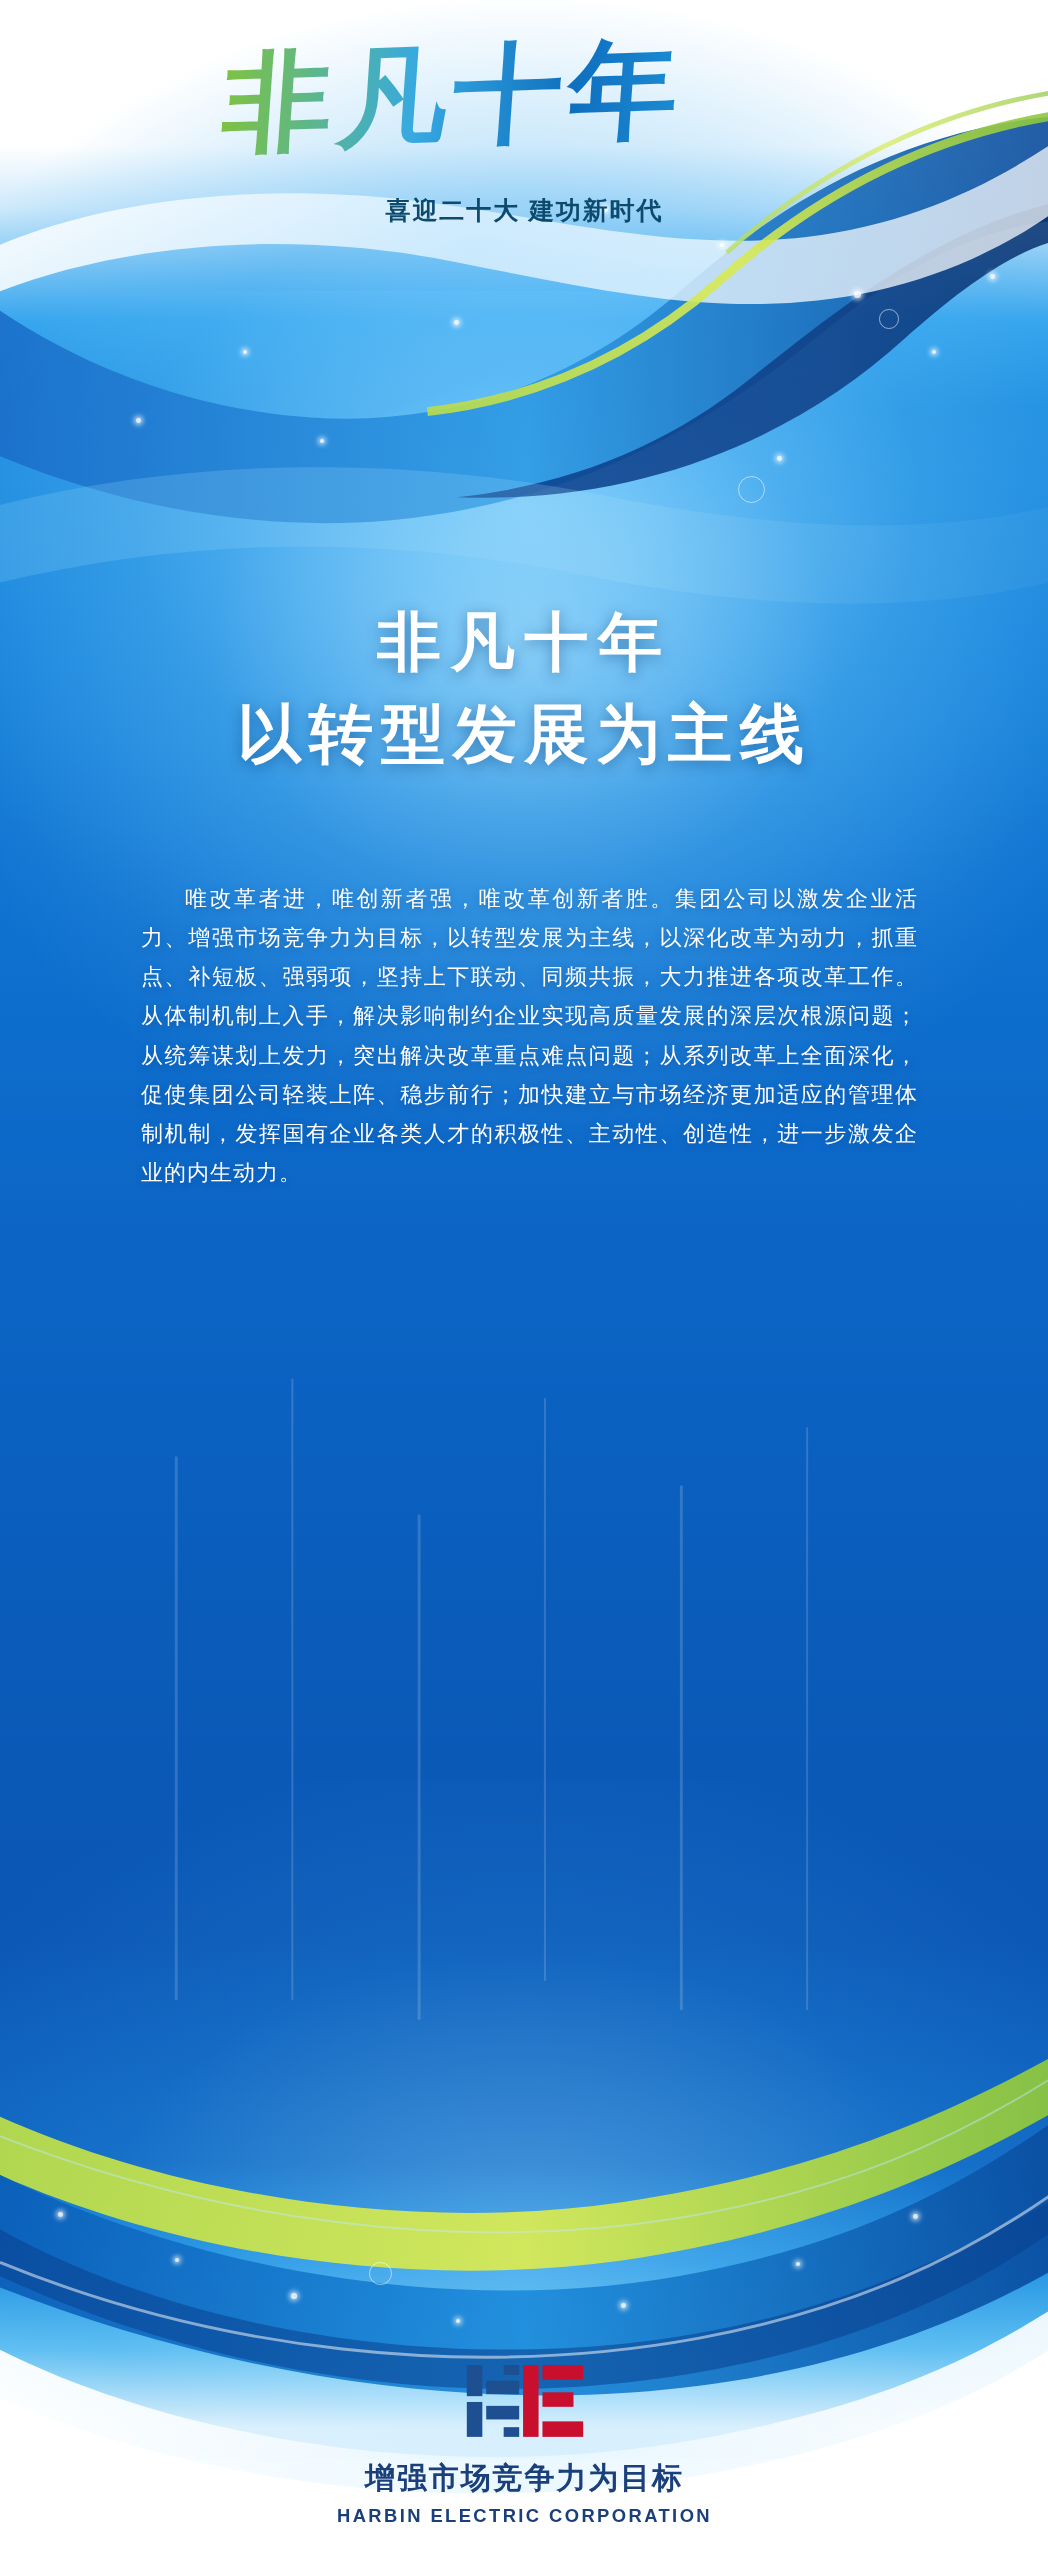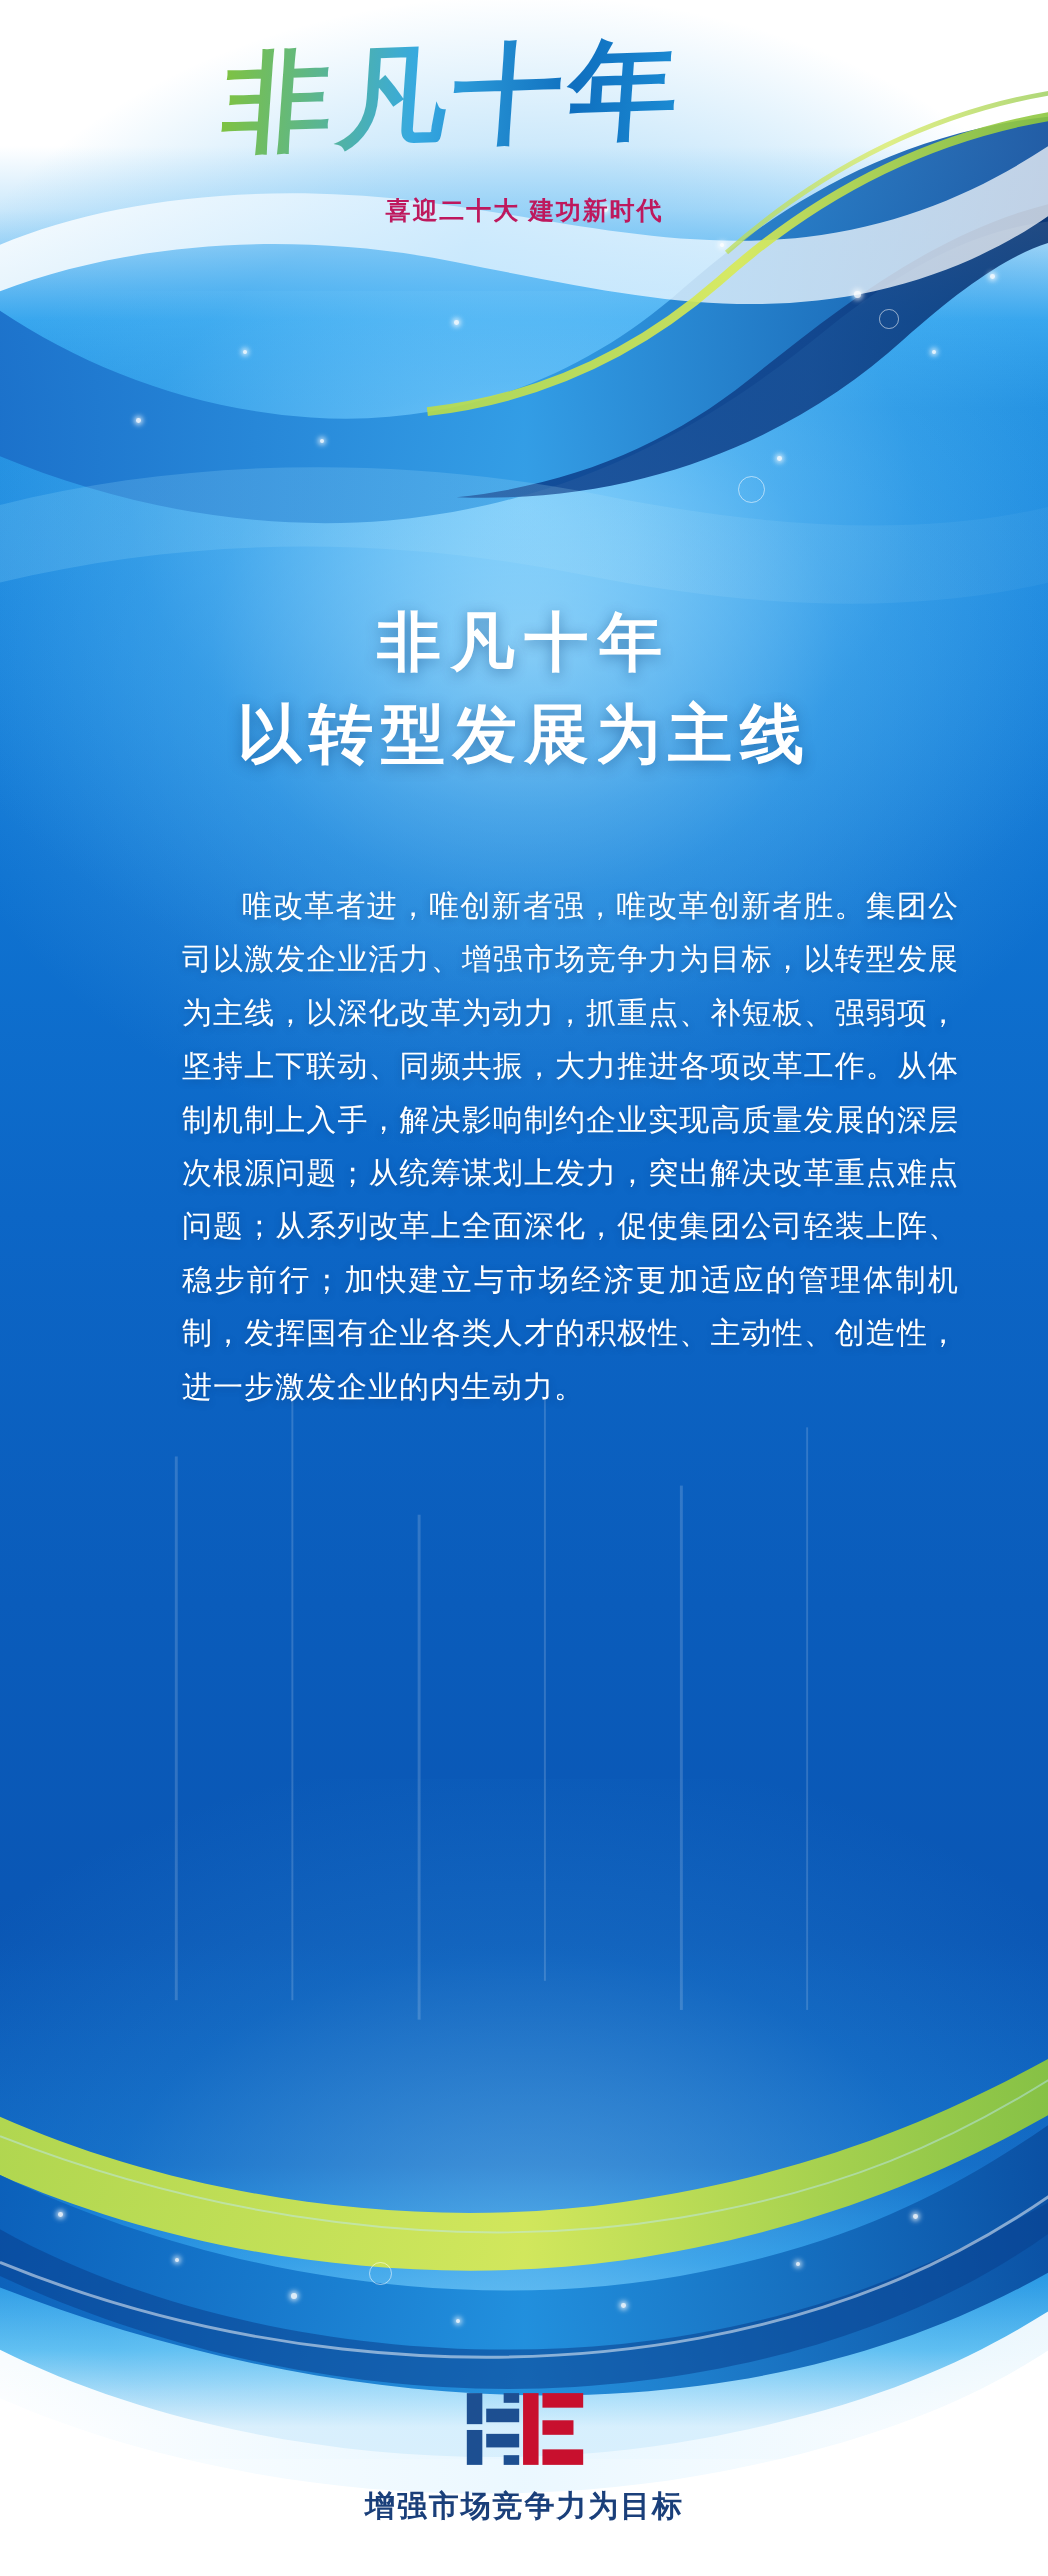--- a/index.html
+++ b/index.html
@@ -123,21 +123,21 @@
     transform: skewX(-6deg) rotate(-2deg);
   }
   .slogan {
     position: absolute;
     left: 50%;
     transform: translateX(-50%);
     top: 155px;
     font-size: 25px;
     font-weight: 700;
     letter-spacing: 1.9px;
-    color: #be185d;
+    color: #0c4a6e;
     white-space: nowrap;
   }
 
   
   .main-title {
     position: absolute;
     left: 0;
     top: 602px;
     width: 1049px;
     text-align: center;
@@ -161,27 +161,26 @@
     margin-top: 9.7px;
   }
 
   
   .body-text {
     position: absolute;
     left: 141px;
     top: 879px;
     width: 777px;
     color: #ffffff;
-    font-size: 30px;
+    font-size: 22px;
     line-height: 1.78;
     letter-spacing: 1px;
     text-align: justify;
     text-indent: 2em;
     text-shadow: 0 1.9px 7.8px rgba(2,48,105,0.35);
-    margin-left: 41px;
   }
 
   
   .footer {
     position: absolute;
     left: 0;
     bottom: 49px;
     width: 1049px;
     text-align: center;
   }
@@ -331,16 +330,17 @@
       <rect x="26" y="22" width="34" height="14" fill="#1d4f91"></rect>
       <rect x="64" y="6" width="16" height="74" fill="#c8102e"></rect>
       <rect x="84" y="6" width="42" height="15" fill="#c8102e"></rect>
       <rect x="84" y="34" width="32" height="15" fill="#c8102e"></rect>
       <rect x="84" y="64" width="42" height="16" fill="#c8102e"></rect>
       <rect x="26" y="48" width="34" height="14" fill="#1d4f91"></rect>
       <rect x="44" y="6" width="16" height="10" fill="#1d4f91"></rect>
       <rect x="44" y="70" width="16" height="10" fill="#1d4f91"></rect>
     </svg>
     <div class="company-cn">增强市场竞争力为目标</div>
+    <div class="company-en">HARBIN ELECTRIC CORPORATION</div>
   </div>
 
 </div>
 
 
 </body></html>

